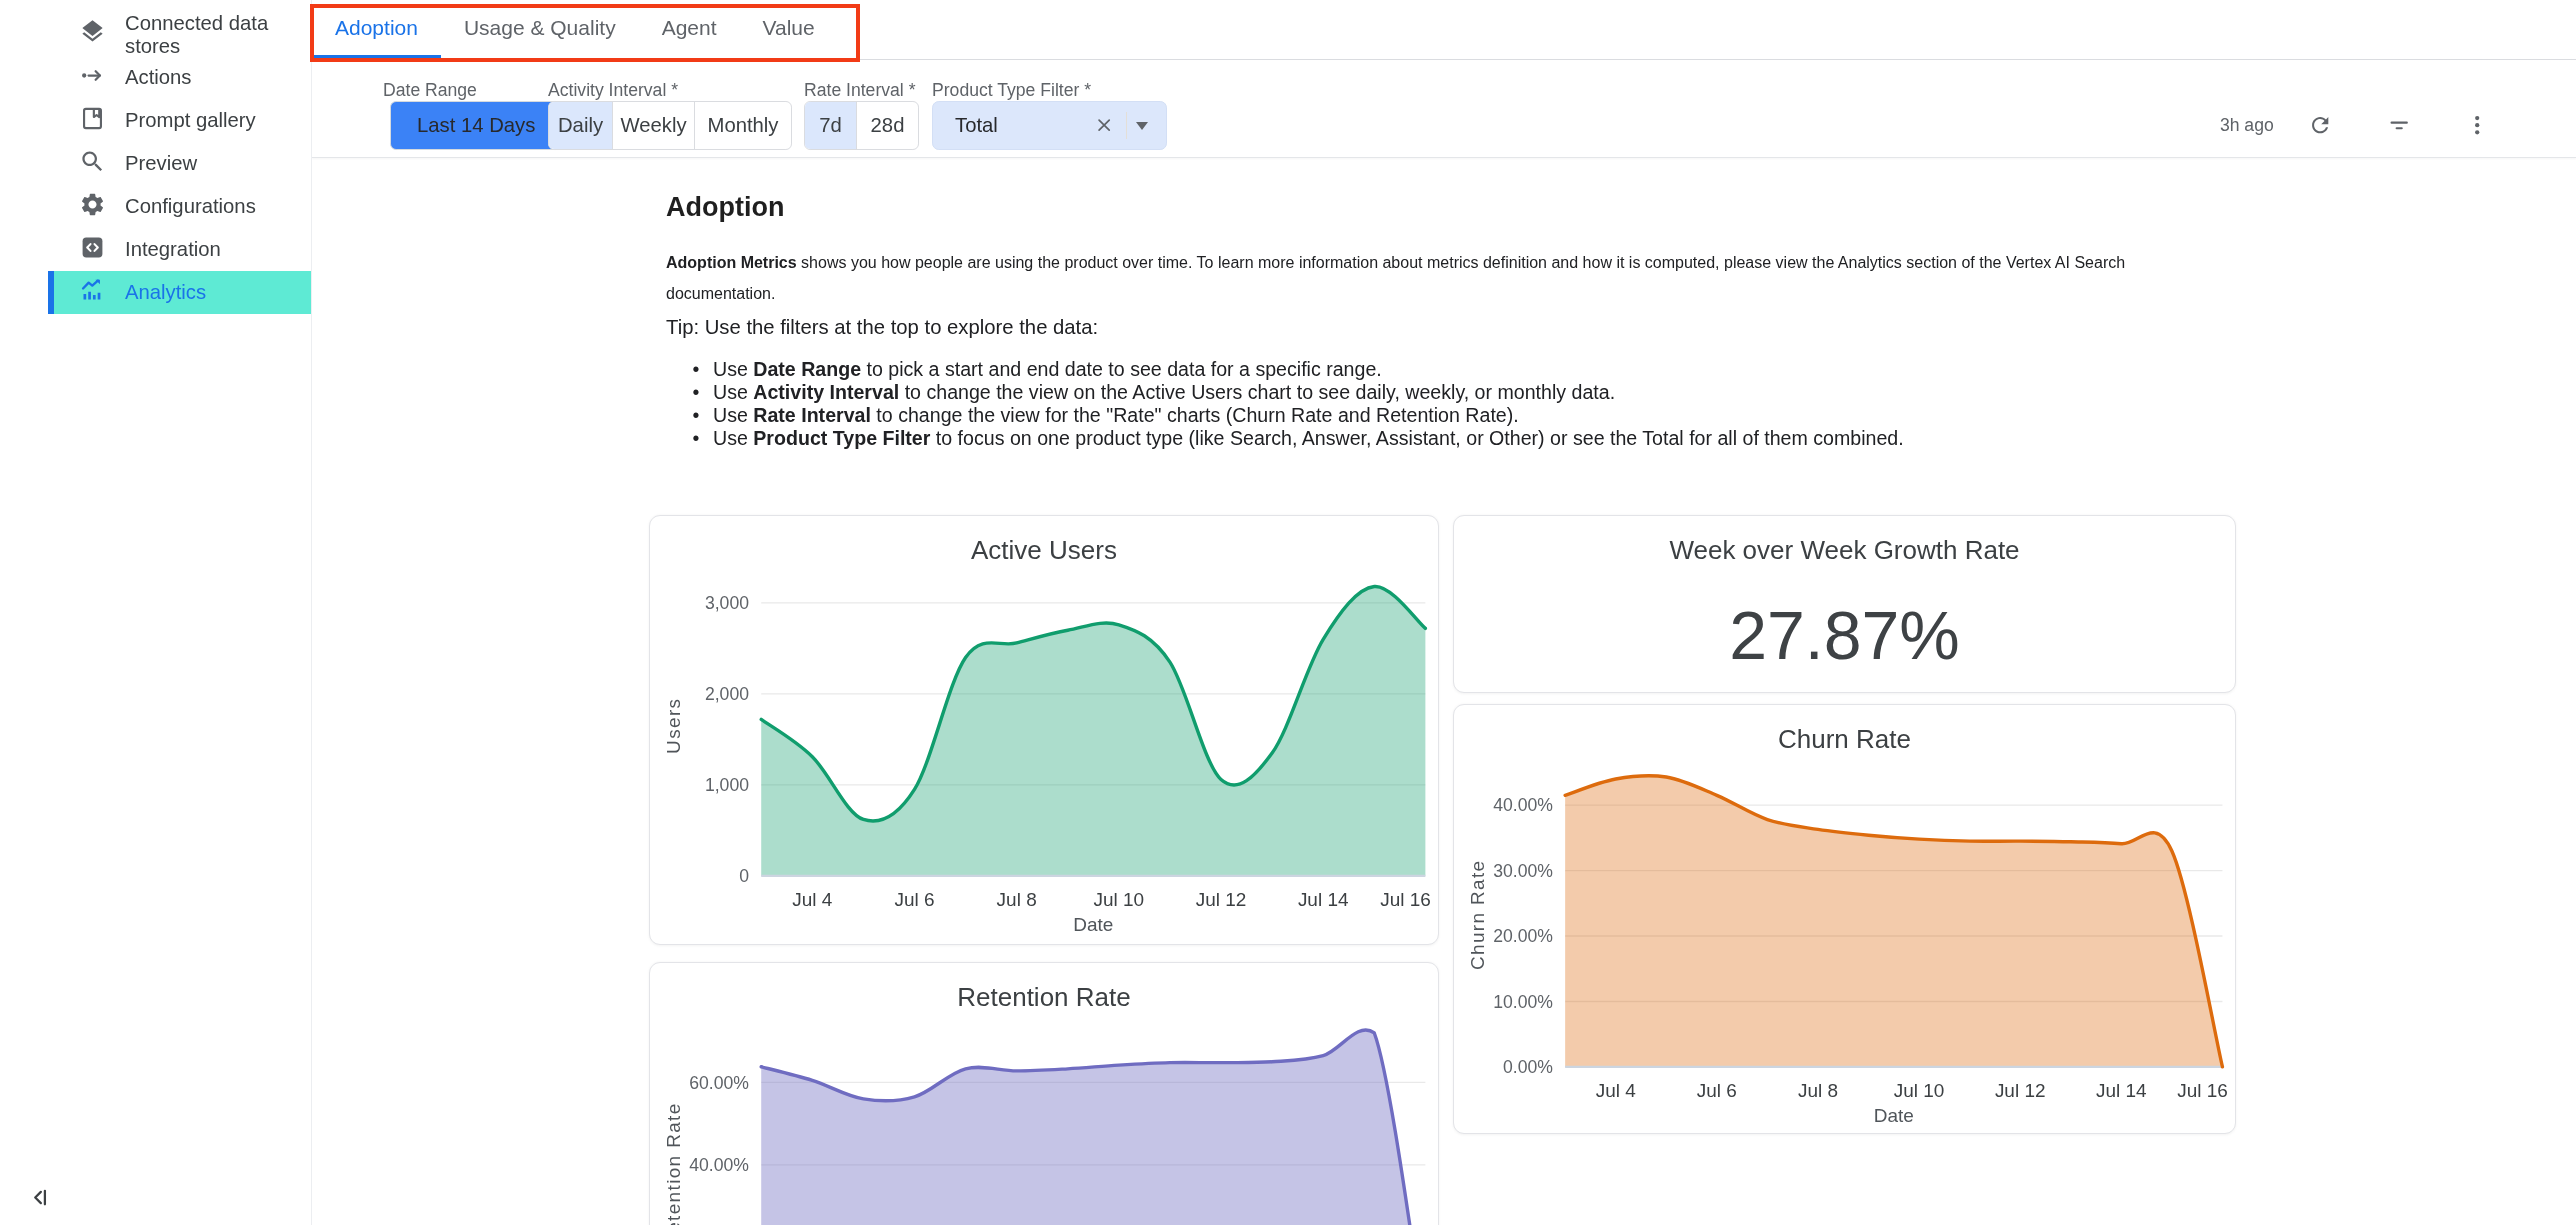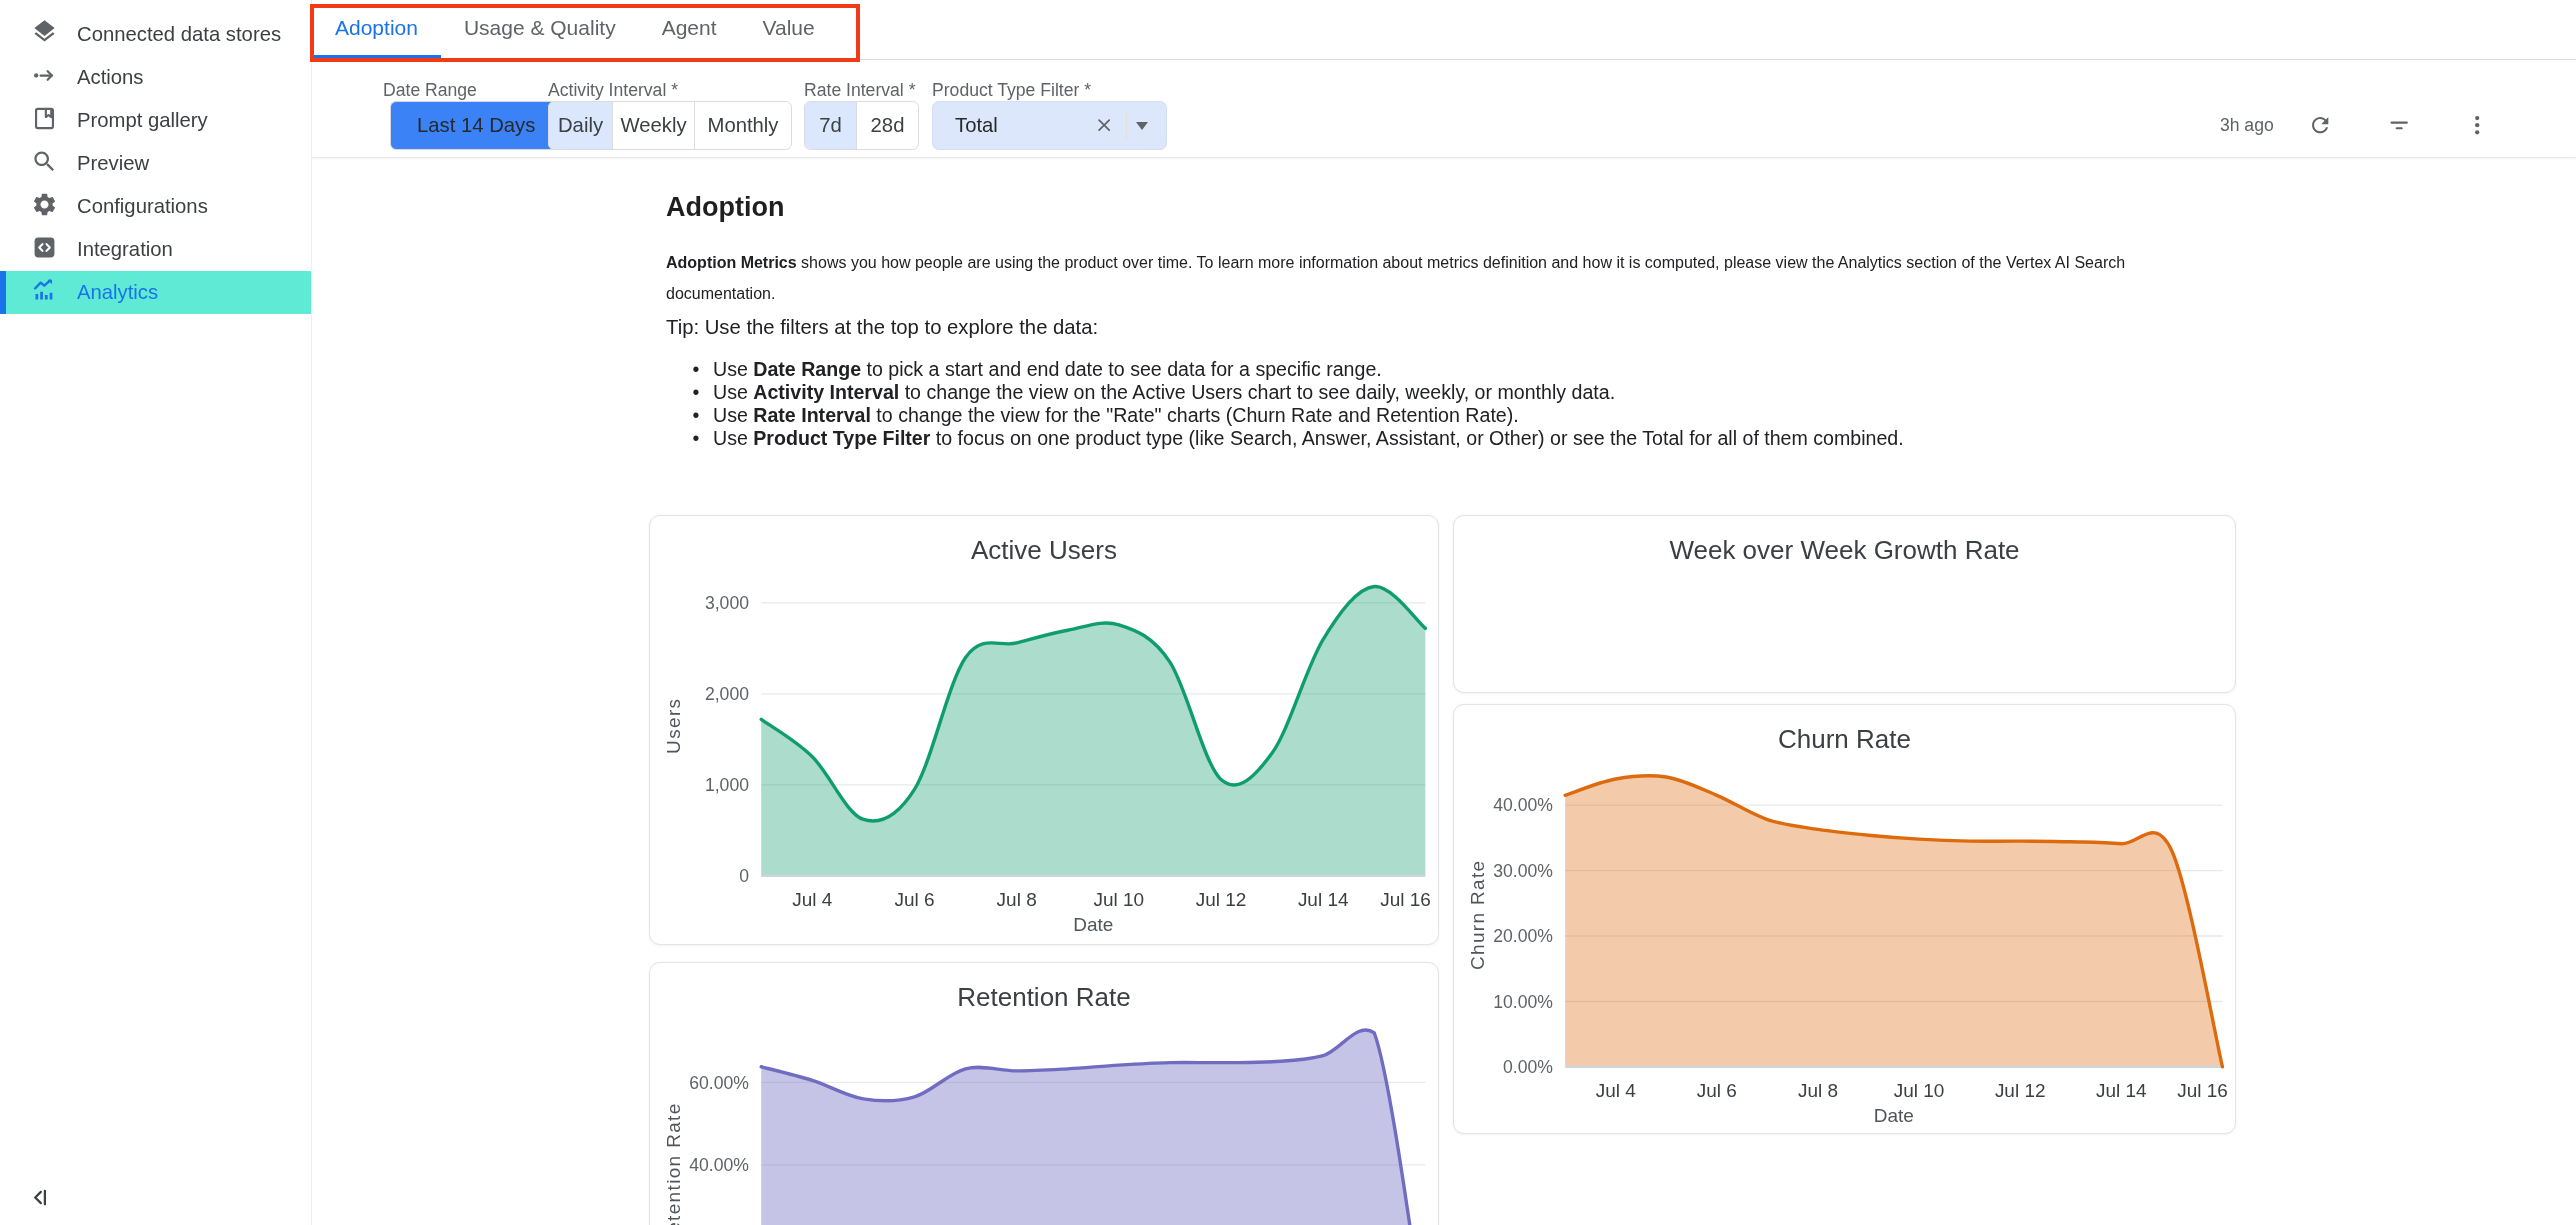--- a/index.html
+++ b/index.html
@@ -5,21 +5,21 @@
   * { margin:0; padding:0; box-sizing:border-box; }
   html,body { width:2576px; height:1226px; overflow:hidden; background:#fff;
     font-family:"Liberation Sans", sans-serif; color:#202124; }
   .page { position:relative; width:2576px; height:1226px; }
 
   
   .sidebar { position:absolute; left:0; top:0; width:312px; height:100%;
     background:#fff; border-right:0.7px solid #eceef1; z-index:5; }
   .side-items { padding-top:13px; }
   .side-item { position:relative; height:43px; display:flex; align-items:center;
-    gap:19px; padding-left:31px; font-size:20.3px; color:#3c4043; cursor:pointer; }
+    gap:19px; padding-left:31px; font-size:20.3px; color:#3c4043; cursor:pointer;margin-left:48px; }
   .side-item svg { width:27px; height:27px; flex:0 0 27px; }
   .side-item.active { background:#5eead4; color:#1a73e8; }
   .side-item.active::before { content:""; position:absolute; left:0; top:0;
     width:6.1px; height:100%; background:#1a73e8; }
   .collapse-btn { position:absolute; left:20.3px; bottom:9.5px; width:38px; height:38px;
     display:flex; align-items:center; justify-content:center; cursor:pointer; }
   .collapse-btn svg { width:27px; height:27px; }
 
   
   .tabbar { position:absolute; left:312px; top:0; right:0; height:60px;
@@ -261,20 +261,21 @@
             <text x="993.2307692307693" y="575" text-anchor="middle" font-size="28" fill="#3c4043">Jul 14</text>
             <text x="1152" y="575" text-anchor="end" font-size="28" fill="#3c4043">Jul 16</text>
             <text x="654" y="613" text-anchor="middle" font-size="28" fill="#50555a">Date</text>
             <text text-anchor="middle" font-size="28" fill="#50555a" letter-spacing="2" transform="translate(44 309.5) rotate(-90)">Users</text>
           </svg>
         </div>
     </div>
 
     <div class="card card-wow">
       <div class="chart-title">Week over Week Growth Rate</div>
+      <div class="big-number">27.87%</div>
     </div>
 
     <div class="card card-churn">
       <div class="chart-title">Churn Rate</div>
       <div class="plot">
           <svg viewBox="0 0 1154 633" width="782" height="429">
             <text x="146" y="543" text-anchor="end" font-size="26" fill="#5f6368">0.00%</text>
             <line x1="164" x2="1134" y1="437.44086021505376" y2="437.44086021505376" stroke="#e9e9e9" stroke-width="2"></line>
             <text x="146" y="446.44086021505376" text-anchor="end" font-size="26" fill="#5f6368">10.00%</text>
             <line x1="164" x2="1134" y1="340.8817204301075" y2="340.8817204301075" stroke="#e9e9e9" stroke-width="2"></line>

